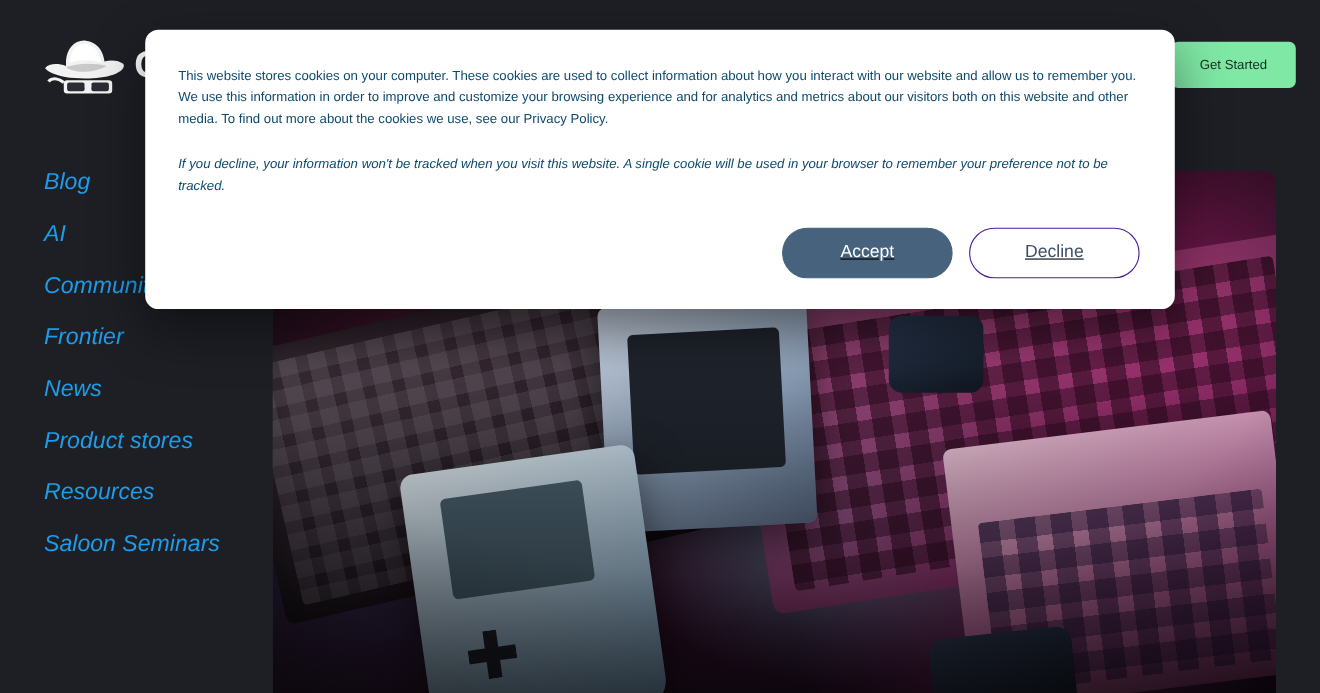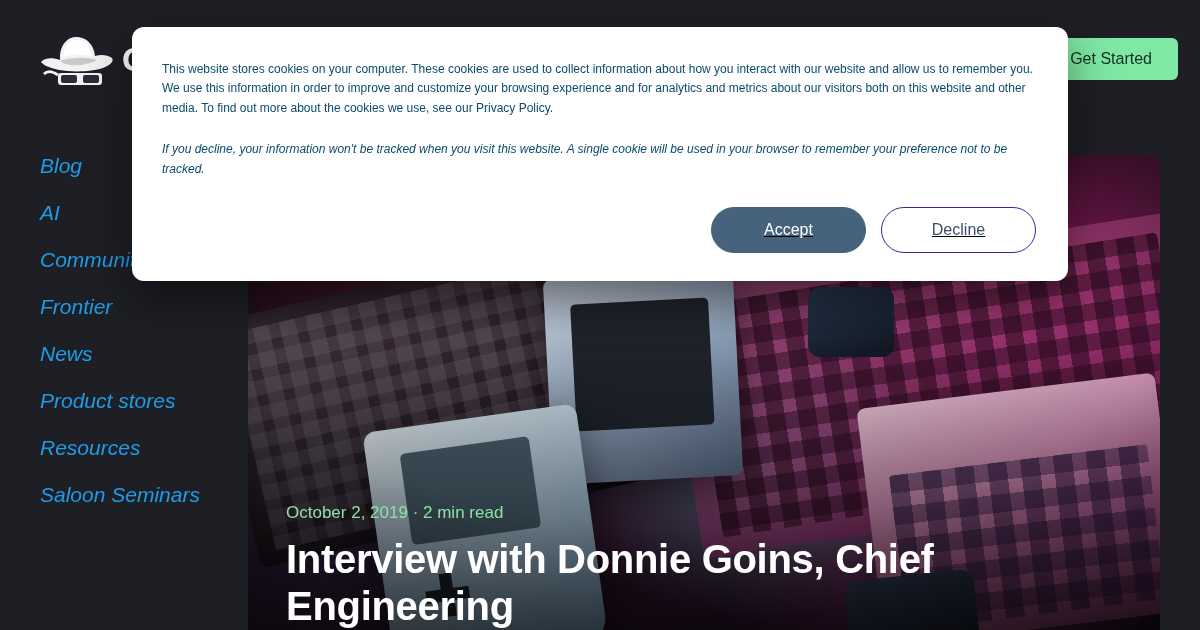--- a/index.html
+++ b/index.html
@@ -49,21 +49,21 @@
     white-space: nowrap;
   }
 
   .header-spacer { flex: 1; }
 
   .get-started-btn {
     background: #7fe8a5;
     color: #13301f;
     border: none;
     border-radius: 6px;
-    font-size: 16px;
+    font-size: 12px;
     font-family: "Liberation Sans", sans-serif;
     padding: 12px 26px;
     cursor: pointer;
     white-space: nowrap;
     height: 42px;
   }
 
   
   .sidebar {
     position: absolute;
@@ -350,24 +350,20 @@
     <div class="hero-photo">
       <div class="kb-left"></div>
       <div class="kb-right"></div>
       <div class="knob"></div>
       <div class="monitor"></div>
       <div class="cbm"></div>
       <div class="gameboy"></div>
       <div class="joystick"></div>
     </div>
     <div class="hero-vignette"></div>
-    <div class="hero-text">
-      <div class="hero-meta">October 2, 2019 · 2 min read</div>
-      <div class="hero-title">Interview with Donnie Goins, Chief Engineering</div>
-    </div>
   </div>
 
 </div>
 
 <div class="cookie-modal">
   <p class="cookie-text">This website stores cookies on your computer. These cookies are used to collect information about how you interact with our website and allow us to remember you. We use this information in order to improve and customize your browsing experience and for analytics and metrics about our visitors both on this website and other media. To find out more about the cookies we use, see our Privacy Policy.</p>
   <p class="cookie-text">If you decline, your information won't be tracked when you visit this website. A single cookie will be used in your browser to remember your preference not to be tracked.</p>
   <div class="cookie-actions">
     <button class="btn-accept">Accept</button>
     <button class="btn-decline">Decline</button>

